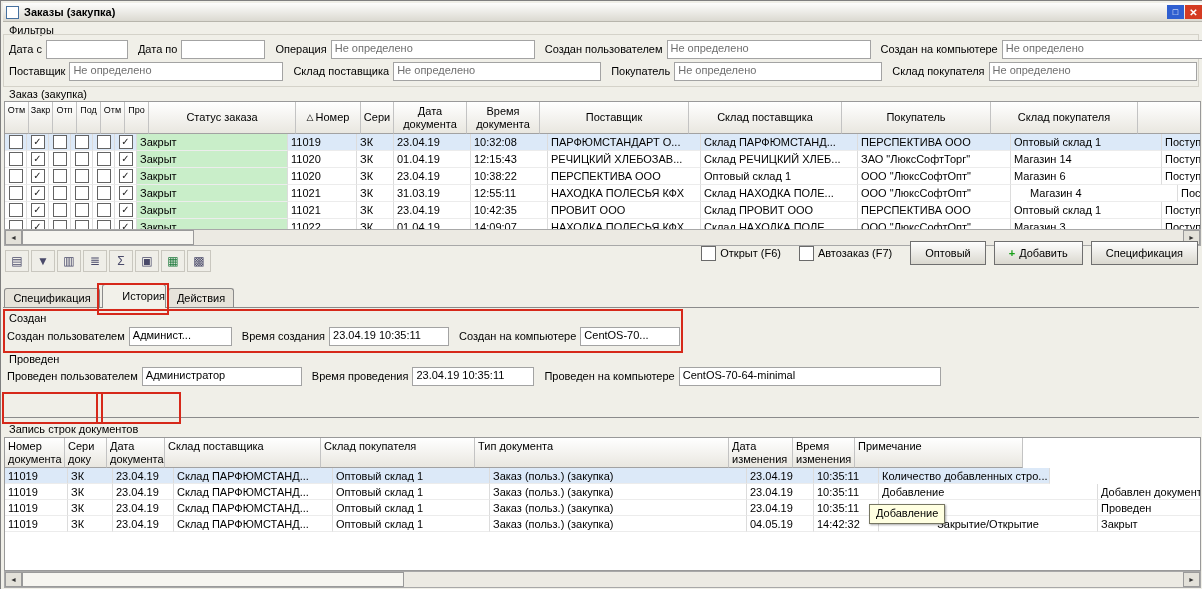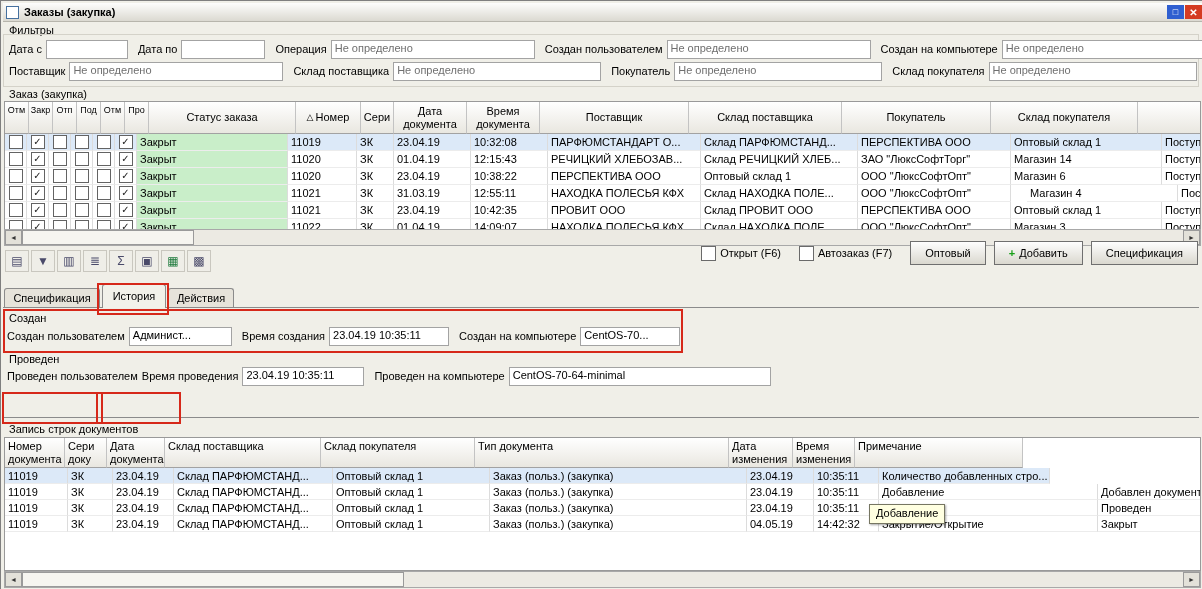--- a/index.html
+++ b/index.html
@@ -341,38 +341,39 @@
         <span class="plus" style="color: rgb(24, 160, 24);">+</span>
         <span>Добавить</span>
       </div>
       <div class="btn">
         <span>Спецификация</span>
       </div>
     </div>
 
   <div id="tabs-main" class="abs tabs" style="left:3px;top:284px">
       <div class="tab" style="width: 94px;">Спецификация</div>
-      <div class="tab active" style="width: 62px;">История</div>
+      <div class="tab active" style="width: 62px; text-align: right;">История</div>
       <div class="tab" style="width: 64px;">Действия</div>
     </div>
   <div class="abs tabline" style="left:2px;top:306px;width:1196px"></div>
 
   <span class="abs grouplabel" style="left:8px;top:311px">Создан</span>
   <div class="abs flexrow" style="left:6px;top:326px">
     <span class="label">Создан пользователем</span>
     <div class="field" style="width:95px">Админист...</div>
     <span class="label">Время создания</span>
     <div class="field" style="width:112px">23.04.19 10:35:11</div>
     <span class="label">Создан на компьютере</span>
     <div class="field" style="width:92px">CentOS-70...</div>
   </div>
 
   <span class="abs grouplabel" style="left:8px;top:352px">Проведен</span>
   <div class="abs flexrow" style="left:6px;top:366px">
     <span class="label">Проведен пользователем</span>
+    <div class="field" style="width:152px">Администратор</div>
     <span class="label">Время проведения</span>
     <div class="field" style="width:114px">23.04.19 10:35:11</div>
     <span class="label">Проведен на компьютере</span>
     <div class="field" style="width:254px">CentOS-70-64-minimal</div>
   </div>
 
   <div class="abs tabline" style="left:2px;top:416px;width:1196px"></div>
 
   <span class="abs grouplabel" style="left:8px;top:422px">Запись строк документов</span>
   <div id="log-table" class="abs dtable" style="left:3px;top:436px;width:1195px;height:132px">
@@ -429,21 +430,21 @@
       </div>
       <div class="trow">
         <div class="cell" style="width: 56px;">11019</div>
         <div class="cell" style="width: 38px;">ЗК</div>
         <div class="cell" style="width: 54px;">23.04.19</div>
         <div class="cell" style="width: 152px;">Склад ПАРФЮМСТАНД...</div>
         <div class="cell" style="width: 150px;">Оптовый склад 1</div>
         <div class="cell" style="width: 250px;">Заказ (польз.) (закупка)</div>
         <div class="cell" style="width: 60px;">04.05.19</div>
         <div class="cell" style="width: 58px;">14:42:32</div>
-        <div class="cell" style="width: 212px;">Закрытие/Открытие</div>
+        <div class="cell" style="width: 212px; text-align: center;">Закрытие/Открытие</div>
         <div class="cell" style="width: 164px;">Закрыт</div>
       </div>
     </div>
   <div id="log-hscroll" class="abs hscroll" style="left:3px;top:570px;width:1195px">
     <div class="sarrow">◄</div>
     <div class="sthumb" style="width:380px"></div>
     <div class="strack"></div>
     <div class="sarrow">►</div>
   </div>
 

